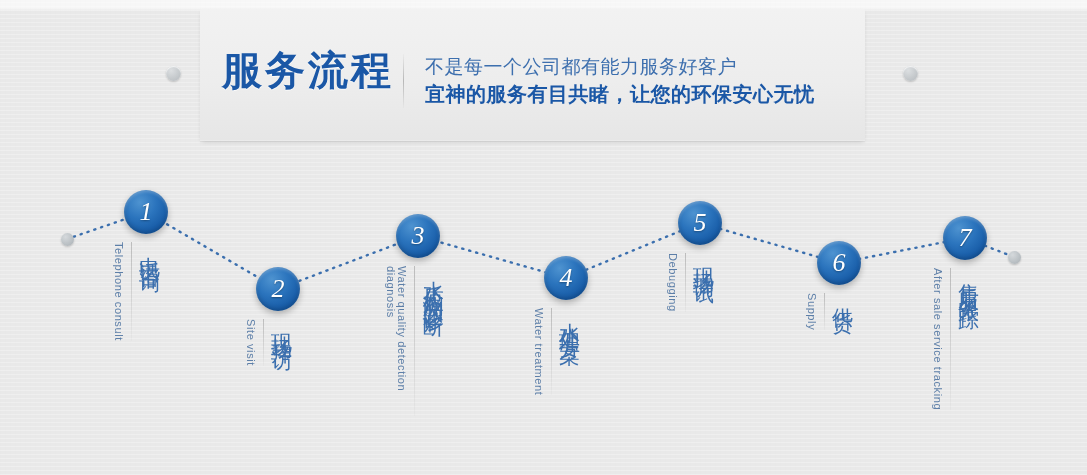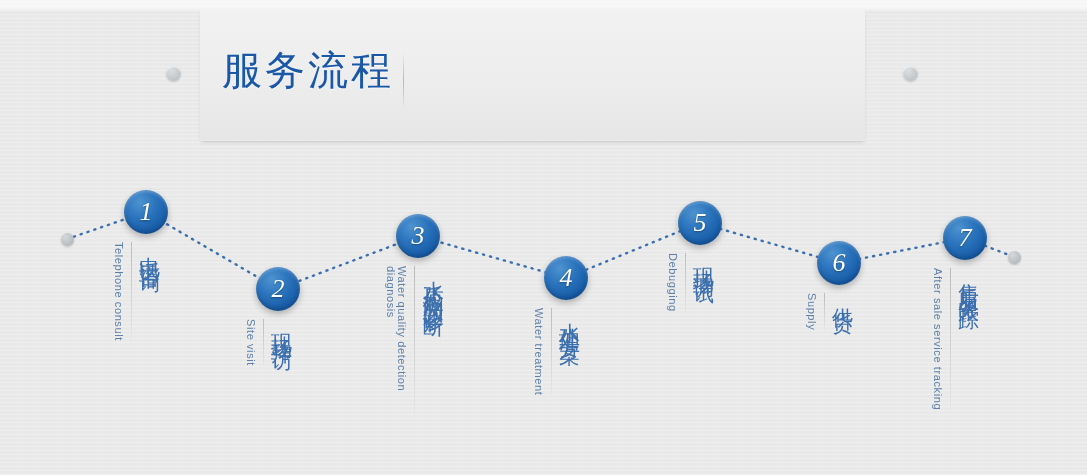--- a/index.html
+++ b/index.html
@@ -63,21 +63,21 @@
     box-shadow: 0 1px 2px rgba(0,0,0,0.18), inset 0 1px 1px rgba(255,255,255,0.8);
   }
   #banner-dot-left  { left: 166px; top: 66px; }
   #banner-dot-right { left: 903px; top: 66px; }
 
   #header-title {
     position: absolute;
     left: 222px;
     top: 50px;
     font-size: 40px;
-    font-weight: normal;
+    font-weight: bold;
     color: #1a57a6;
     letter-spacing: 3px;
     line-height: 1;
     white-space: nowrap;
     text-shadow: 0 1px 0 rgba(255,255,255,0.7);
   }
 
   #header-divider {
     position: absolute;
     left: 403px;
@@ -194,20 +194,24 @@
   <div id="texture"></div>
 
   <div id="banner"></div>
 
   <div class="banner-dot" id="banner-dot-left"></div>
   <div class="banner-dot" id="banner-dot-right"></div>
 
   <div id="header-title">服务流程</div>
   <div id="header-divider"></div>
 
+  <div id="header-sub">
+    <div id="header-sub-line1">不是每一个公司都有能力服务好客户</div>
+    <div id="header-sub-line2">宜神的服务有目共睹，让您的环保安心无忧</div>
+  </div>
 
   <svg id="flow" viewBox="0 0 1087 475" xmlns="http://www.w3.org/2000/svg">
     <polyline id="flow-path" fill="none" stroke="#3b6fae" stroke-width="2.4" stroke-linecap="round" stroke-dasharray="1.2 6" points="67,239 146,212 278,289 418,236 566,278 700,223 839,263 965,238 1014,257"></polyline>
   </svg>
 
   <div id="nodes-layer">
       <div class="endcap" style="left: 60.5px; top: 232.5px;"></div>
       <div class="endcap" style="left: 1007.5px; top: 250.5px;"></div>
       <div class="node" style="left: 124px; top: 190px;">1</div>
       <div class="step-label" style="left: 112px; top: 240px;">

